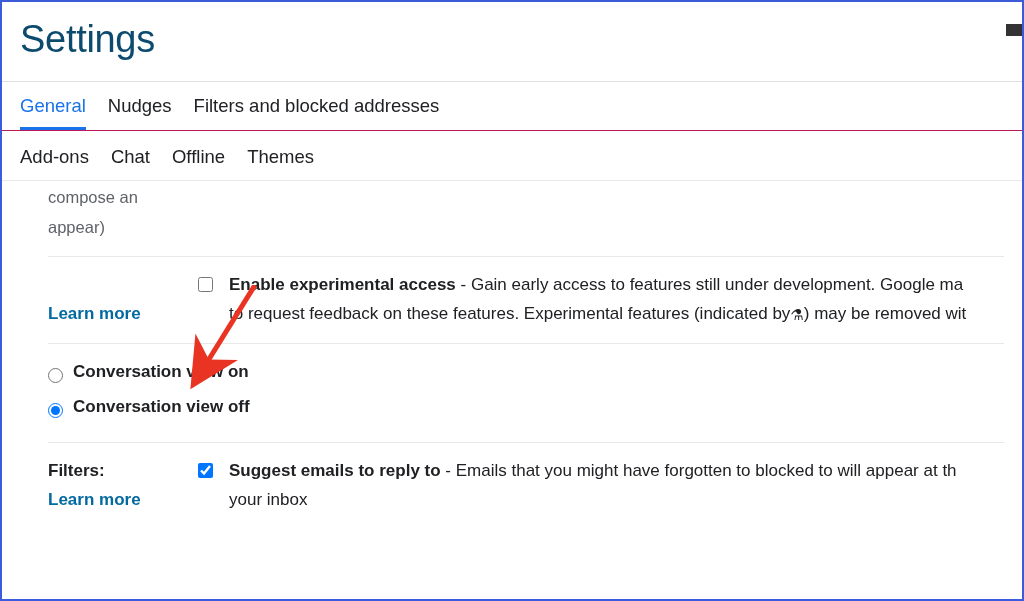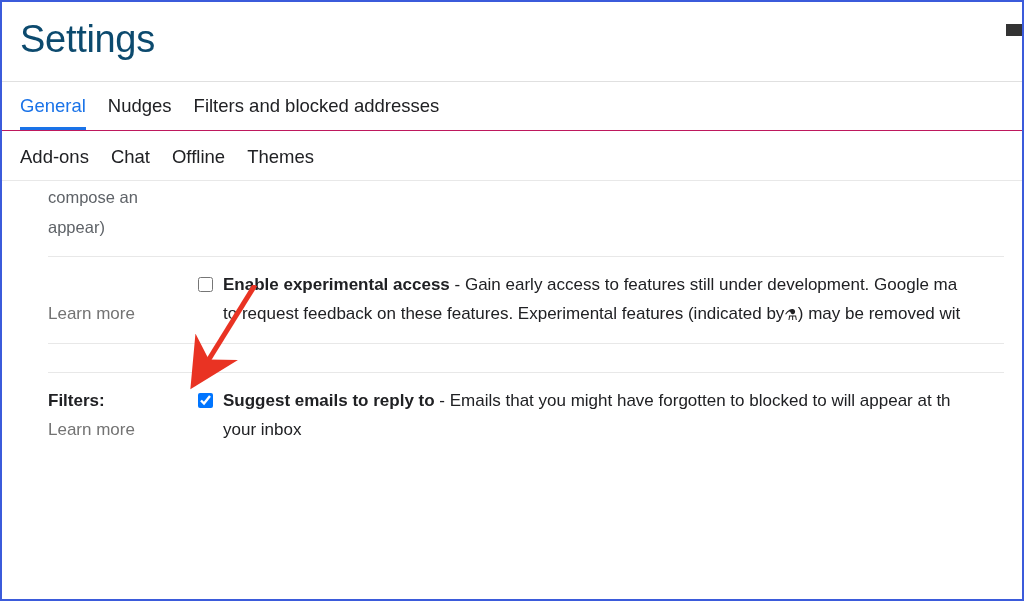--- a/index.html
+++ b/index.html
@@ -86,25 +86,25 @@
       font-size: 16px;
       line-height: 1.9;
     }
     .setting-body {
       flex: 1;
       font-size: 17px;
       line-height: 1.7;
       color: #202124;
     }
     .link {
-      color: #737373;
-      font-weight: 400;
+      color: #0369a1;
+      font-weight: 700;
       cursor: pointer;
     }
-    .cb-line { display: flex; align-items: flex-start; gap: 10px; }
+    .cb-line { display: flex; align-items: flex-start; gap: 16px; }
     .cb-line input[type="checkbox"], .radio-line input[type="radio"] {
       margin-top: 6px;
       width: 15px; height: 15px;
       flex-shrink: 0;
       cursor: pointer;
     }
     .cb-text strong { font-weight: 700; }
     .radio-line { display: flex; align-items: center; gap: 10px; margin-bottom: 6px; }
     .radio-line label { font-weight: 700; font-size: 17px; cursor: pointer; }
     .flask-icon { display: inline-block; font-size: 15px; vertical-align: middle; }
@@ -162,20 +162,30 @@
         <input type="checkbox" style="">
         <div class="cb-text">
           <strong>Enable experimental access</strong><span> - Gain early access to features still under development. Google ma</span><br>
           <span>to request feedback on these features. Experimental features (indicated by</span><span class="flask-icon">⚗</span><span>) may be removed wit</span>
         </div>
       </div>
     </div>
   </div>
 
   <div class="setting-row">
+    <div class="setting-body">
+      <div class="radio-line">
+        <input type="radio" name="convview" style="">
+        <label>Conversation view on</label>
+      </div>
+      <div class="radio-line">
+        <input type="radio" name="convview" checked="" style="">
+        <label>Conversation view off</label>
+      </div>
+    </div>
   </div>
 
   <div class="setting-row" style="border-bottom:none;">
     <div class="setting-label">
       <span>Filters:</span><br>
       <span class="link">Learn more</span>
     </div>
     <div class="setting-body">
       <div class="cb-line">
         <input type="checkbox" checked="" style="">

